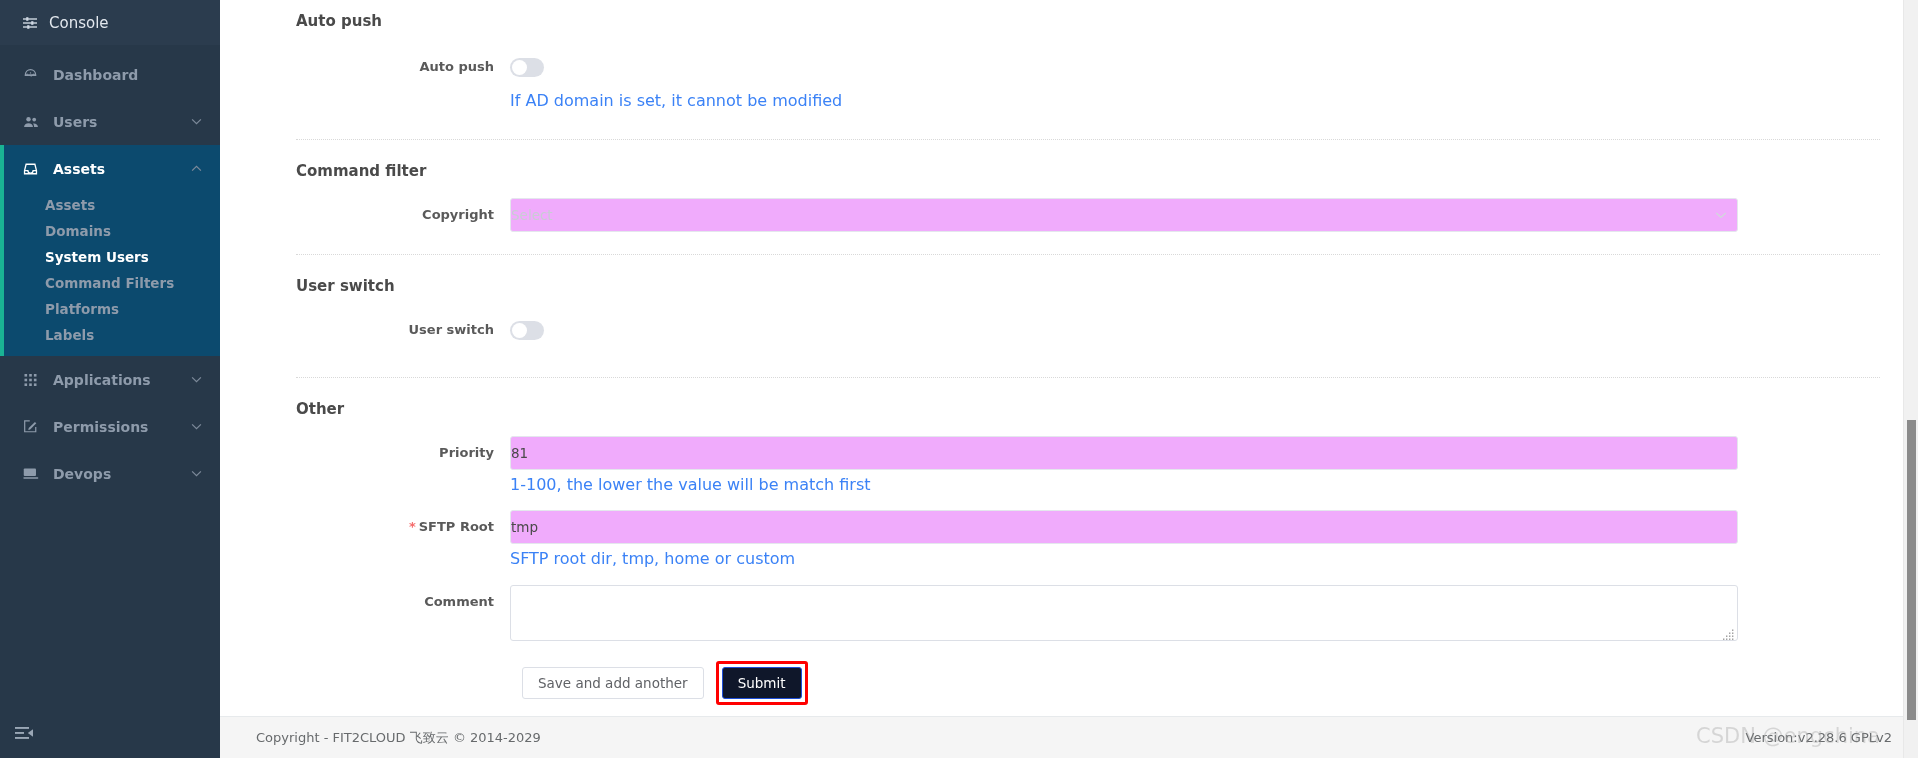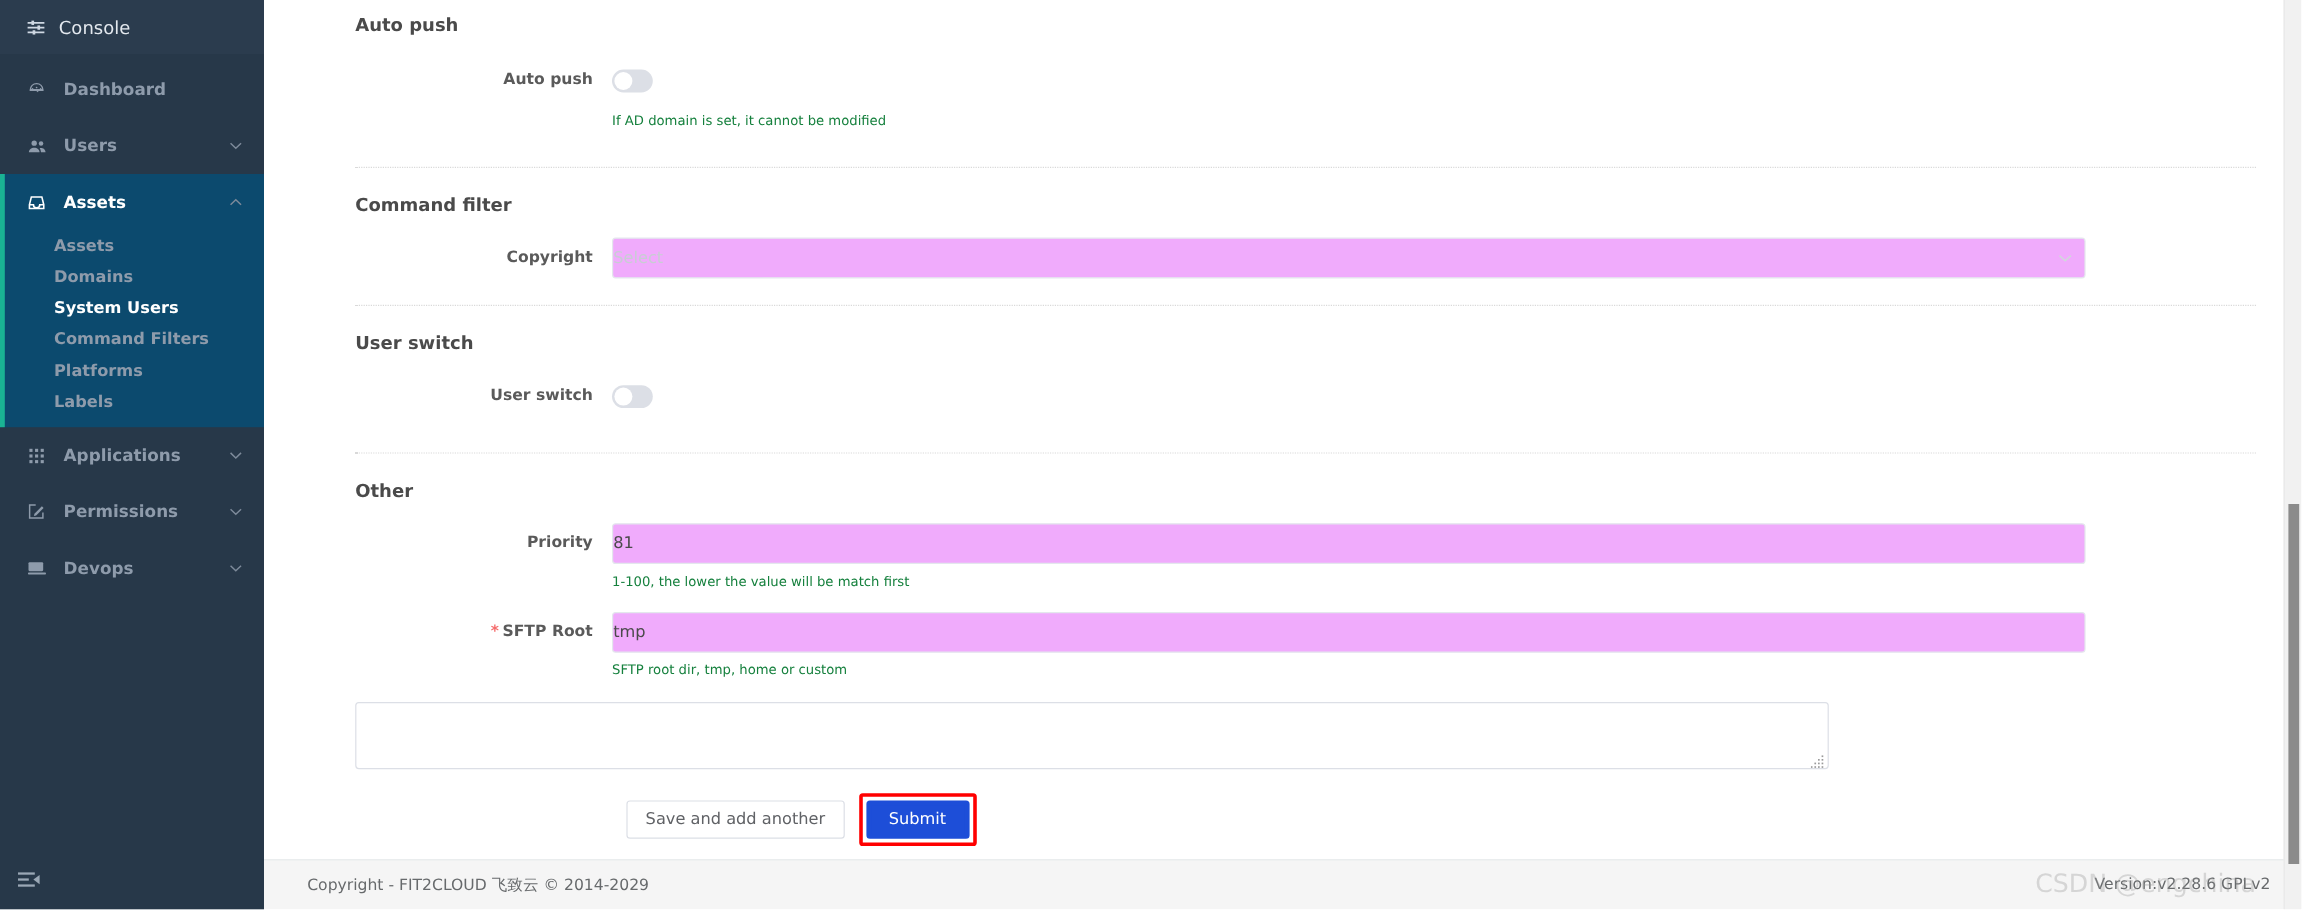--- a/index.html
+++ b/index.html
@@ -84,21 +84,21 @@
   .form-label {
     width: 214px; flex: 0 0 214px;
     text-align: right; padding-right: 16px;
     font-size: 13px; font-weight: bold; color: #5a5a5a;
     line-height: 34px;
   }
   .form-label .req { color: #f56c6c; margin-right: 3px; }
   .form-field { flex: 1 1 auto; max-width: 1228px; }
 
   .help-text {
-    font-size: 11px; color: #15803d;
+    font-size: 16px; color: #3b82f6;
     margin-top: 7px; line-height: 15px;
   }
 
   
   .switch {
     width: 34px; height: 19px; border-radius: 10px;
     background: #dcdfe6; position: relative; display: inline-block;
     cursor: pointer; margin-top: 8px;
   }
   .switch .knob {
@@ -138,21 +138,21 @@
 
   
   .btn-row { display: flex; align-items: center; gap: 12px; padding-left: 12px; }
   .btn {
     height: 32px; padding: 0 15px;
     font-size: 13.5px; border-radius: 3px; cursor: pointer;
     font-family: "DejaVu Sans", "Liberation Sans", sans-serif;
     display: inline-flex; align-items: center; justify-content: center;
   }
   .btn-default { background: #fff; border: 1px solid #dcdfe6; color: #606266; }
-  .btn-primary { background: #1d4ed8; border: 4px solid #1d4ed8; color: #fff; }
+  .btn-primary { background: #0f172a; border: 1px solid #1d4ed8; color: #fff; }
   .highlight-box {
     display: inline-flex; padding: 3px;
     border: 3px solid #ff0000; border-radius: 3px;
   }
 
   
   .footer {
     position: absolute; left: 0; right: 0; bottom: 0; height: 42px;
     background: #f5f5f5; border-top: 1px solid #e7eaec;
     display: flex; align-items: center; justify-content: space-between;
@@ -410,20 +410,21 @@
           <div class="form-label">
             <span class="req">*</span><span>SFTP Root</span>
           </div>
           <div class="form-field">
             <input class="inp" type="text" value="tmp" style="">
             <div class="help-text">SFTP root dir, tmp, home or custom</div>
           </div>
         </div>
 
         <div class="form-row" style="margin-top:19px;">
+          <div class="form-label">Comment</div>
           <div class="form-field">
             <div class="ta-wrap">
               <textarea class="ta" style=""></textarea>
               <span class="ta-grip">
                 <svg width="13" height="13" viewBox="0 0 13 13" fill="#9a9a9a">
                   <rect x="9" y="1.5" width="1.4" height="1.4"></rect>
                   <rect x="9" y="4.5" width="1.4" height="1.4"></rect>
                     <rect x="6" y="4.5" width="1.4" height="1.4"></rect>
                   <rect x="9" y="7.5" width="1.4" height="1.4"></rect>
                     <rect x="6" y="7.5" width="1.4" height="1.4"></rect>

